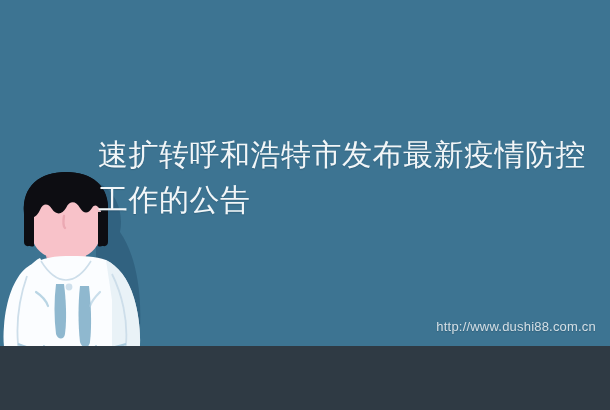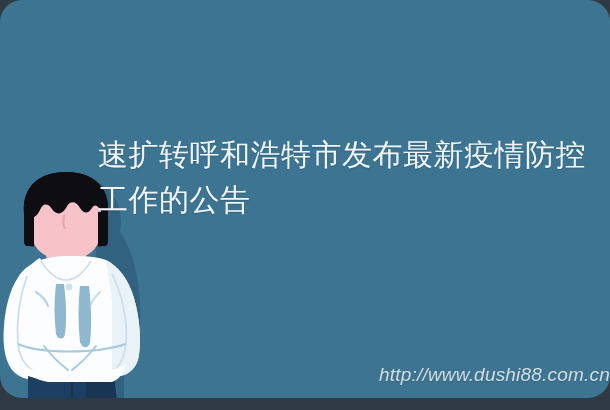--- a/index.html
+++ b/index.html
@@ -3,25 +3,24 @@
 <meta charset="utf-8">
 <style>
   html, body {
     margin: 0;
     padding: 0;
     background: #2f3a44;
   }
   #canvas {
     position: relative;
     width: 610px;
-    height: 398px;
+    height: 346px;
     overflow: hidden;
     background: #3d7492;
     font-family: "Liberation Sans", "DejaVu Sans", sans-serif;
-    border-radius: 22px;
   }
 
   
   #headline {
     position: absolute;
     left: 98px;
     top: 132px;
     width: 492px;
     color: #f2f6f8;
     font-size: 30px;
@@ -38,28 +37,27 @@
     left: 0;
     top: 168px;
     width: 150px;
     height: 242px;
   }
   #figure svg { display: block; }
 
   
   #watermark {
     position: absolute;
-    right: 0;
+    right: 14px;
     bottom: 12px;
     color: rgba(255,255,255,0.78);
-    font-size: 19px;
+    font-size: 13px;
     letter-spacing: 0.2px;
     white-space: nowrap;
     text-shadow: 0 1px 1px rgba(25,55,75,0.30);
-    font-style: italic;
   }
 </style>
 </head>
 <body>
 
 <div id="canvas">
 
   <div id="figure">
     <svg width="150" height="242" viewBox="0 0 150 242" xmlns="http://www.w3.org/2000/svg">
 

